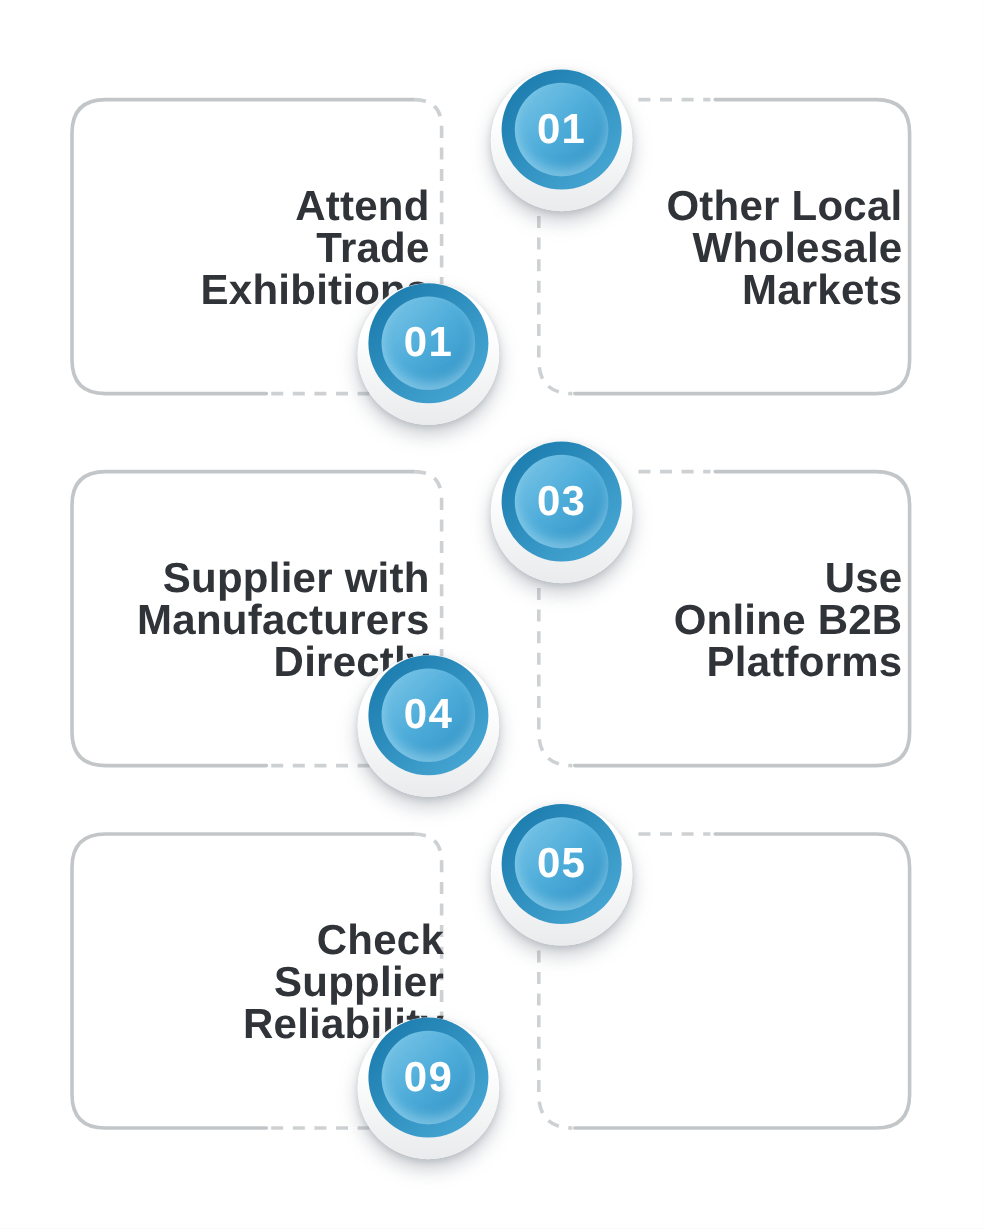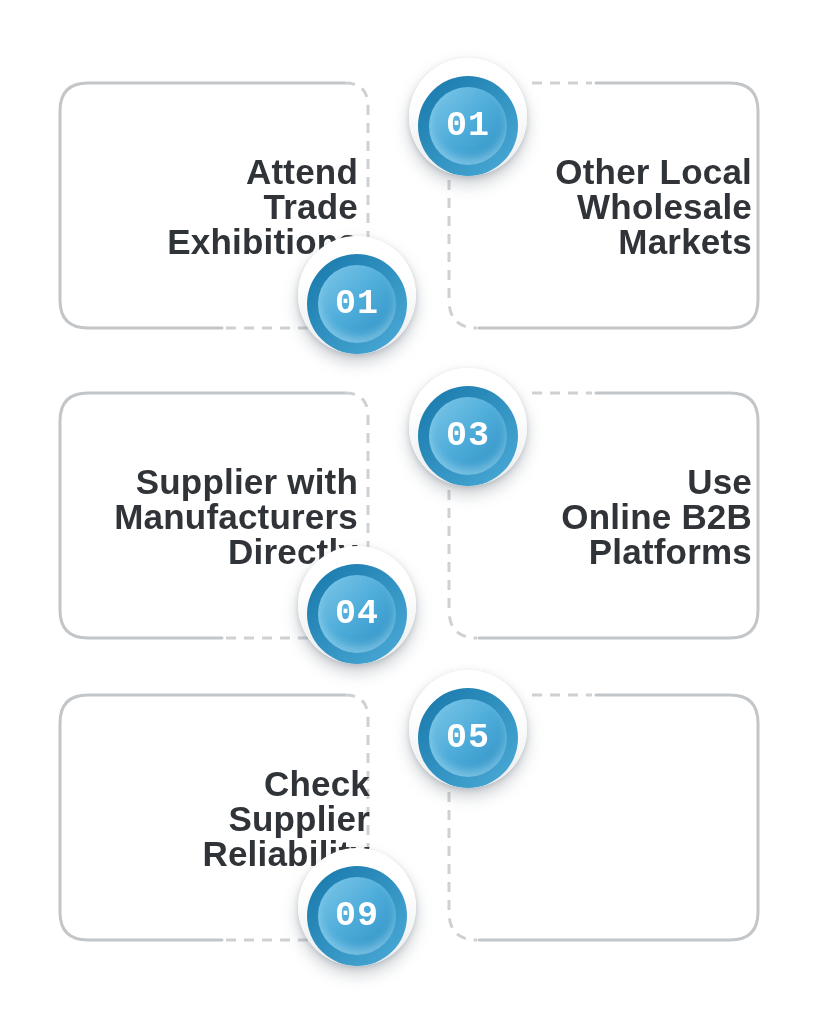--- a/index.html
+++ b/index.html
@@ -36,21 +36,21 @@
     white-space:pre-line;
     letter-spacing:.2px;
     text-align:right;
   }
 
   .badge{
     position:absolute;
     width:118px;height:118px;border-radius:50%;
     background:linear-gradient(180deg,#ffffff 35%,#e9ebec 100%);
     box-shadow:0 8px 16px rgba(120,130,140,.40),0 2px 5px rgba(120,130,140,.28);
-    display:flex;align-items:flex-end;justify-content:center;font-family:Liberation Mono, monospace;
+    display:flex;align-items:flex-start;justify-content:center;
   }
   .badge-ring{
     width:100px;height:100px;border-radius:50%;
     background:linear-gradient(135deg,var(--badge-ring-dark) 10%,var(--badge-ring-light) 95%);
     display:flex;align-items:center;justify-content:center;
   }
   .badge-inner{
     width:78px;height:78px;border-radius:50%;
     background:linear-gradient(135deg,var(--badge-inner-light) 0%,#4fadda 48%,var(--badge-inner-dark) 100%);
     box-shadow:inset 0 -6px 9px rgba(170,220,243,.55);

